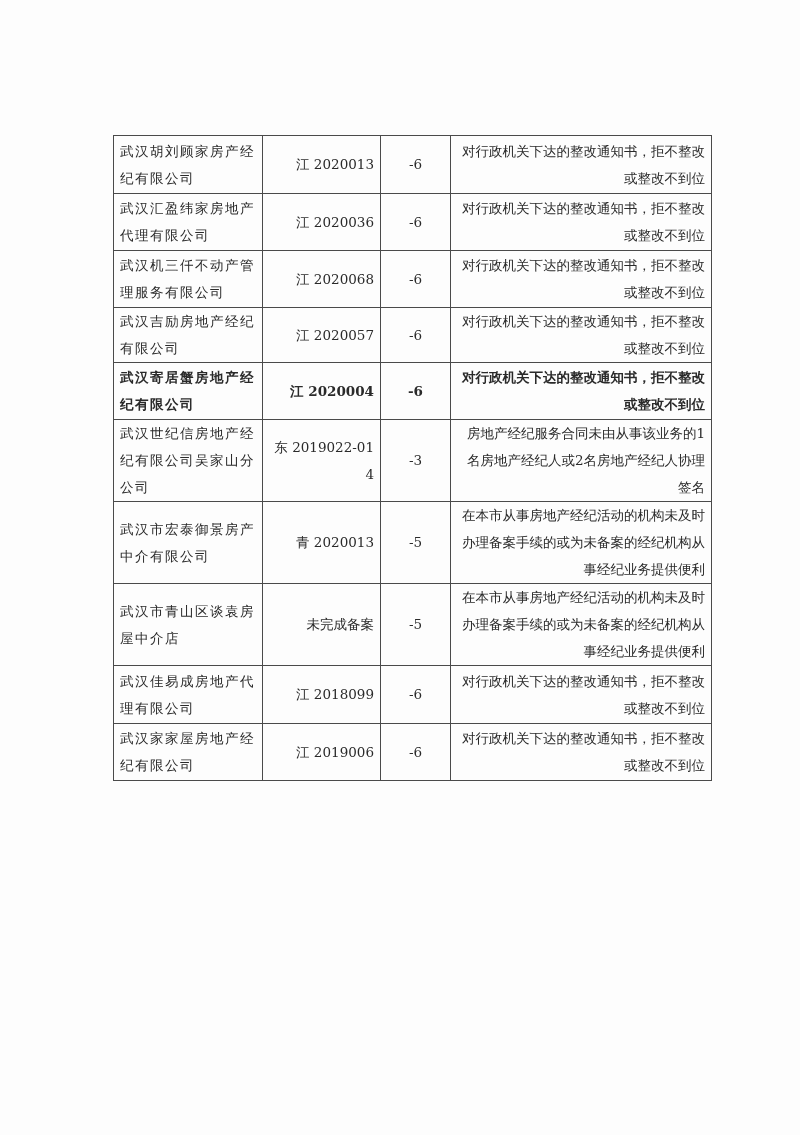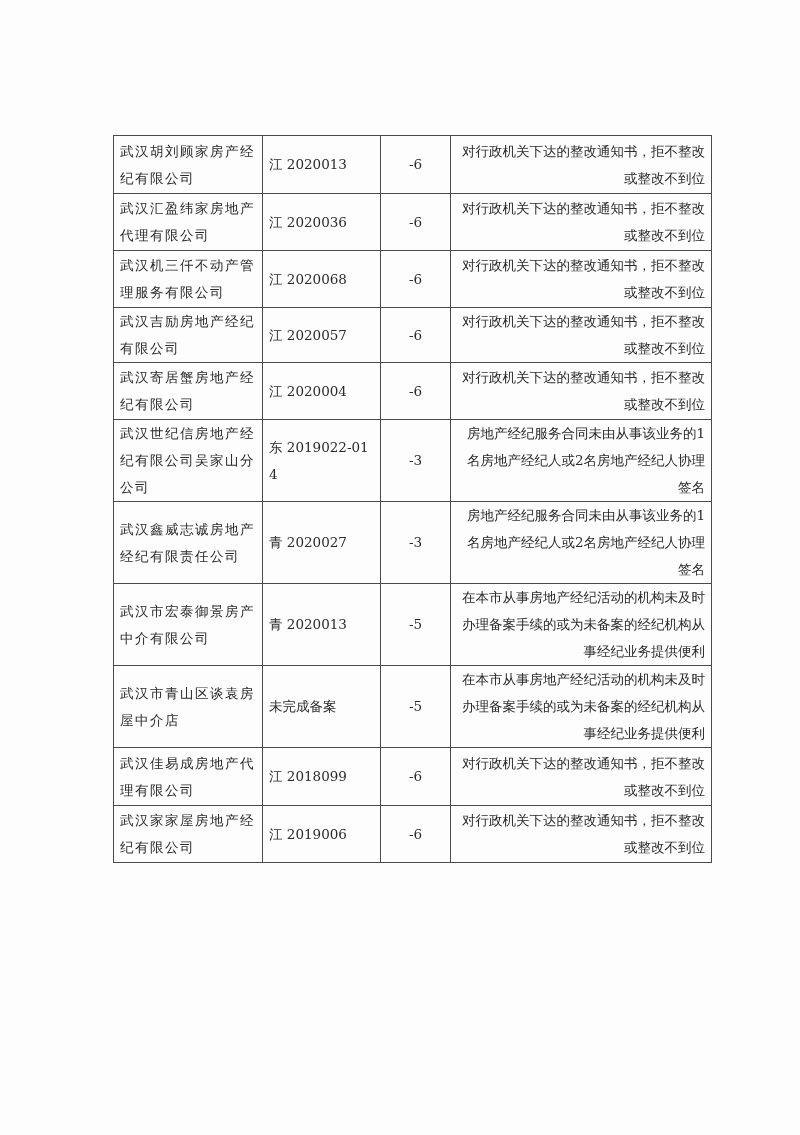--- a/index.html
+++ b/index.html
@@ -21,21 +21,21 @@
   }
   .page-table td {
     border: 1px solid #4a4a4a;
     padding: 0 6px;
     font-size: 13.5px;
     line-height: 27px;
     vertical-align: middle;
     word-break: break-all;
   }
   .col-name { width: 149px; text-align: left; letter-spacing: 1.5px; }
-  .col-code { width: 118px; text-align: left; }
+  .col-code { width: 118px; text-align: right; }
   .col-score { width: 70px; text-align: center; }
   .col-reason { width: 261px; text-align: right; }
   .col-reason { padding: 0 4px; }
 </style>
 </head>
 <body>
 
 <table class="page-table">
   <colgroup>
     <col class="col-name">
@@ -61,35 +61,29 @@
         <td class="col-code">江 2020068</td>
         <td class="col-score">-6</td>
         <td class="col-reason">对行政机关下达的整改通知书，拒不整改或整改不到位</td>
       </tr>
       <tr style="height: 55px;">
         <td class="col-name">武汉吉励房地产经纪有限公司</td>
         <td class="col-code">江 2020057</td>
         <td class="col-score">-6</td>
         <td class="col-reason">对行政机关下达的整改通知书，拒不整改或整改不到位</td>
       </tr>
-      <tr style="height: 57px;">
+      <tr style="height: 57px; font-weight: bold;">
         <td class="col-name">武汉寄居蟹房地产经纪有限公司</td>
         <td class="col-code">江 2020004</td>
         <td class="col-score">-6</td>
         <td class="col-reason">对行政机关下达的整改通知书，拒不整改或整改不到位</td>
       </tr>
       <tr style="height: 81px;">
         <td class="col-name">武汉世纪信房地产经纪有限公司吴家山分公司</td>
         <td class="col-code">东 2019022-014</td>
-        <td class="col-score">-3</td>
-        <td class="col-reason">房地产经纪服务合同未由从事该业务的1名房地产经纪人或2名房地产经纪人协理签名</td>
-      </tr>
-      <tr style="height: 81px;">
-        <td class="col-name">武汉鑫威志诚房地产经纪有限责任公司</td>
-        <td class="col-code">青 2020027</td>
         <td class="col-score">-3</td>
         <td class="col-reason">房地产经纪服务合同未由从事该业务的1名房地产经纪人或2名房地产经纪人协理签名</td>
       </tr>
       <tr style="height: 79px;">
         <td class="col-name">武汉市宏泰御景房产中介有限公司</td>
         <td class="col-code">青 2020013</td>
         <td class="col-score">-5</td>
         <td class="col-reason">在本市从事房地产经纪活动的机构未及时办理备案手续的或为未备案的经纪机构从事经纪业务提供便利</td>
       </tr>
       <tr style="height: 80px;">

